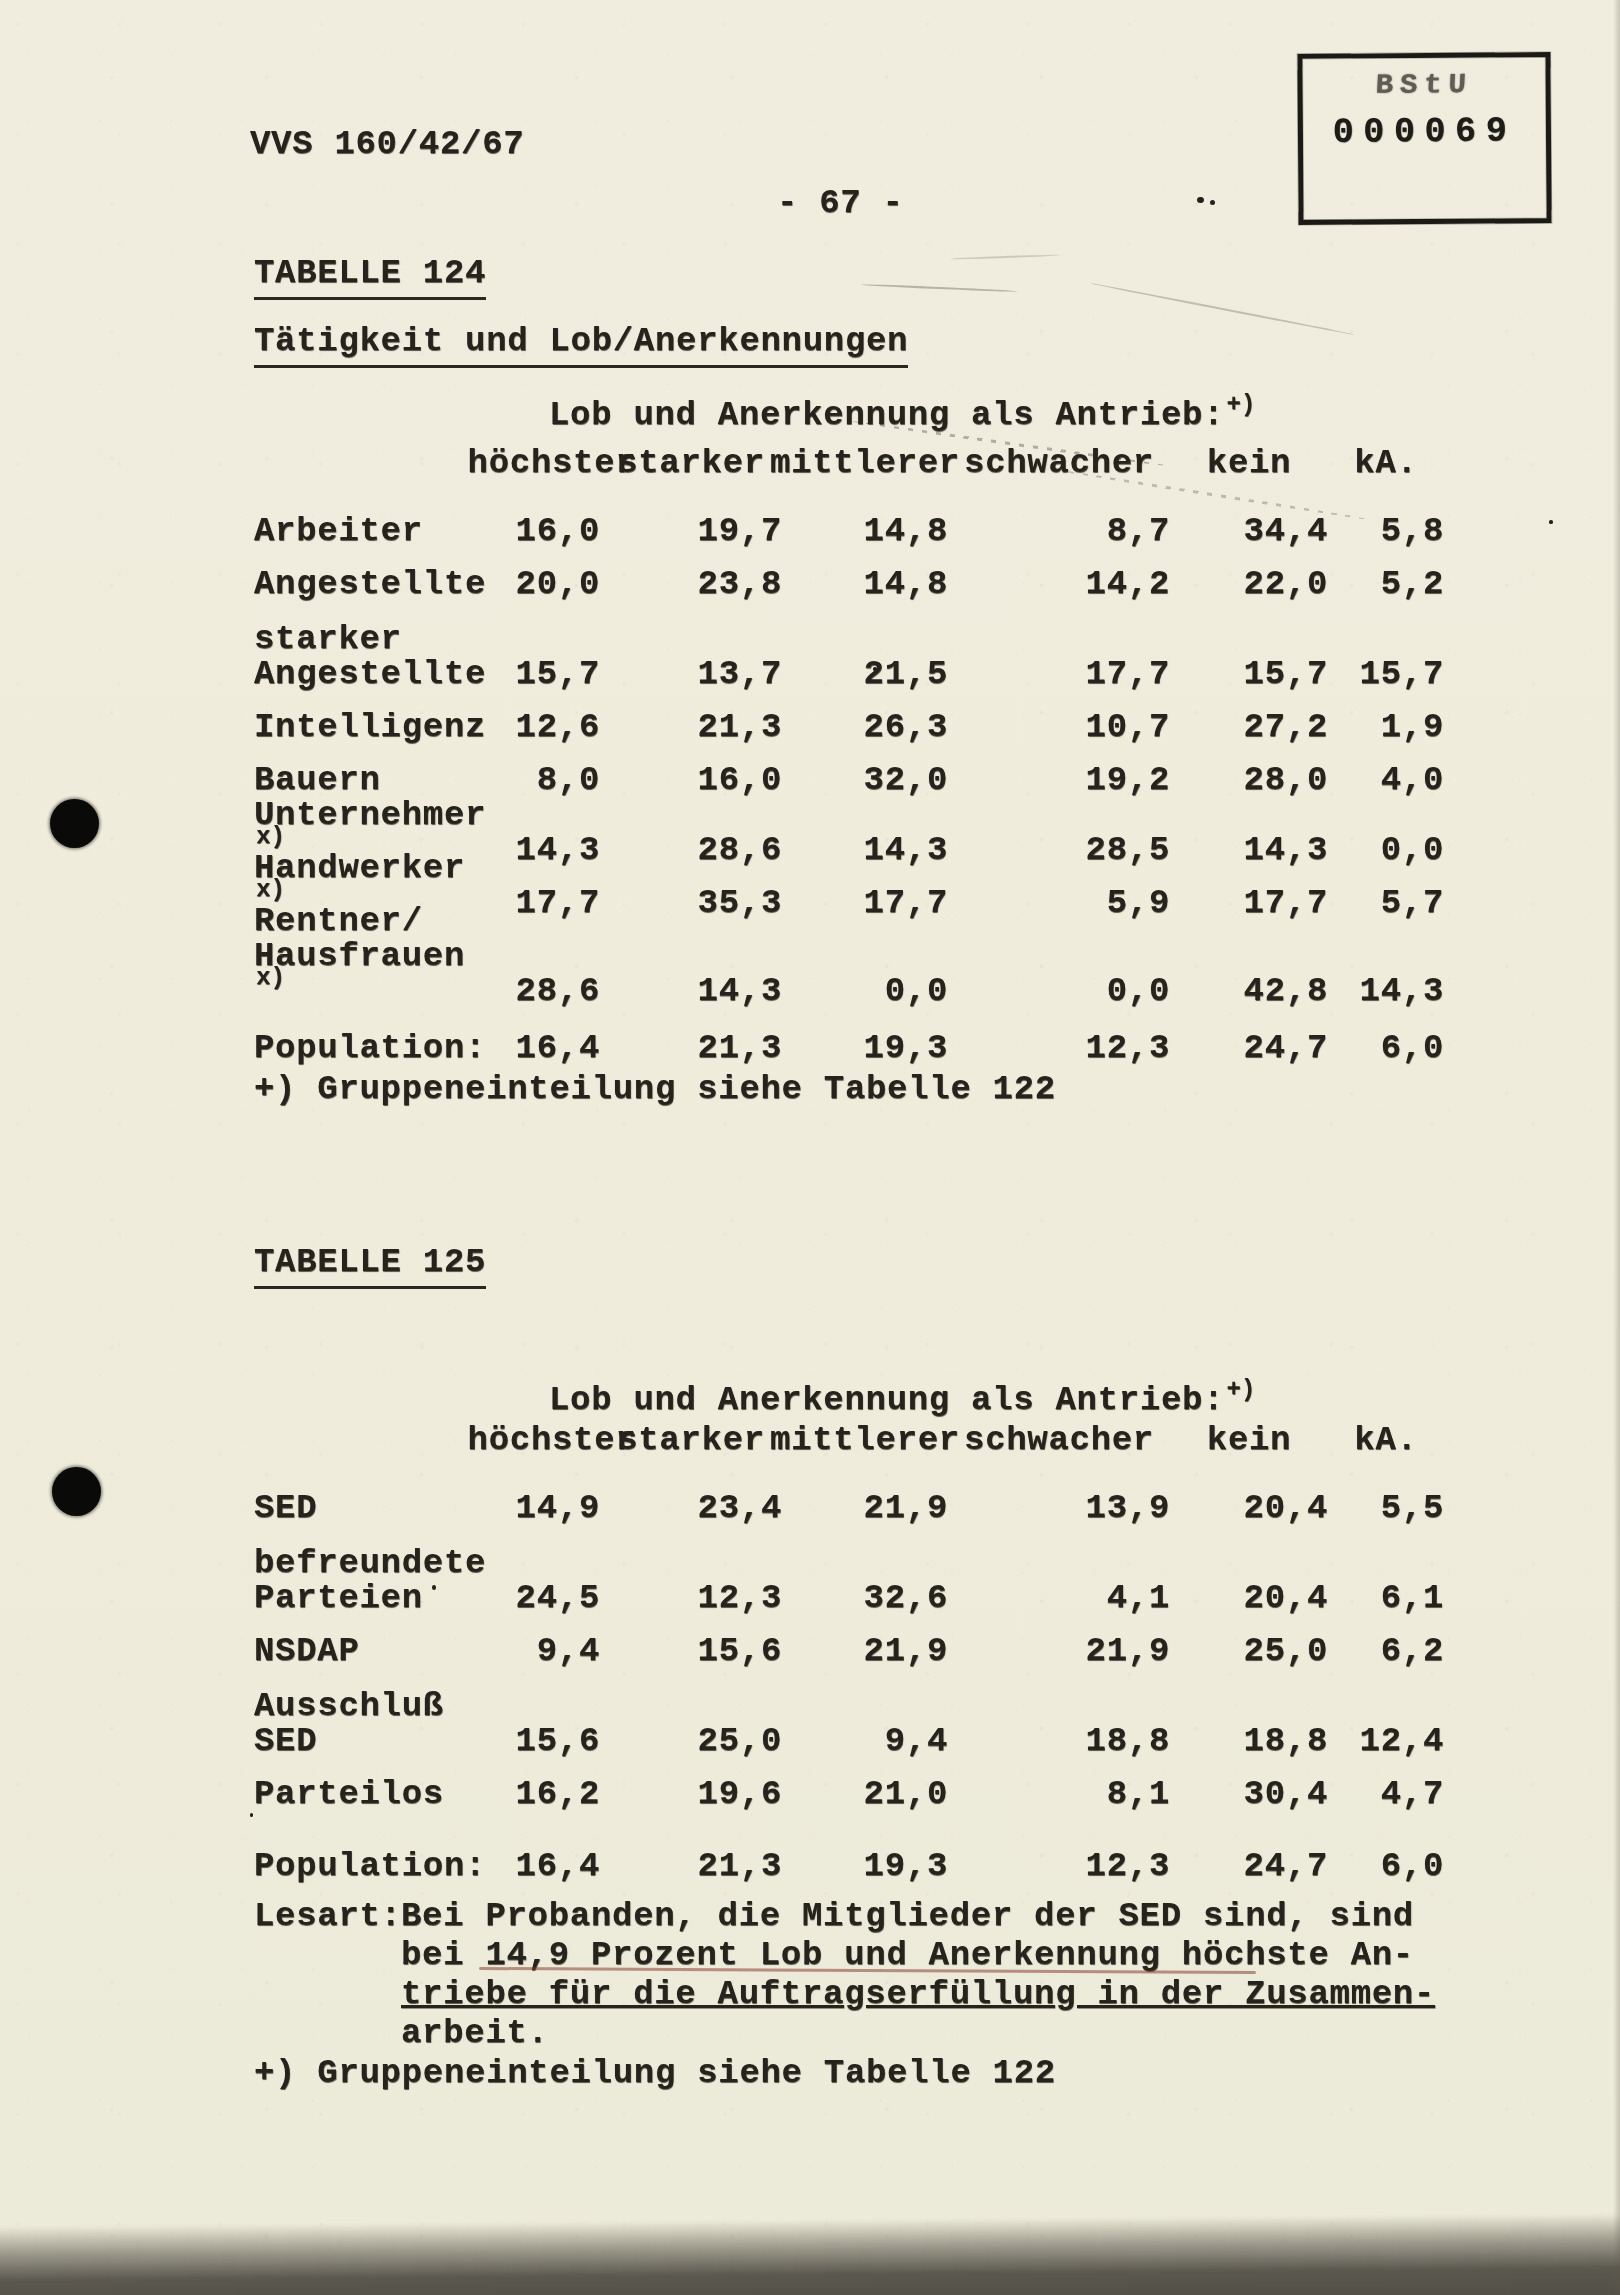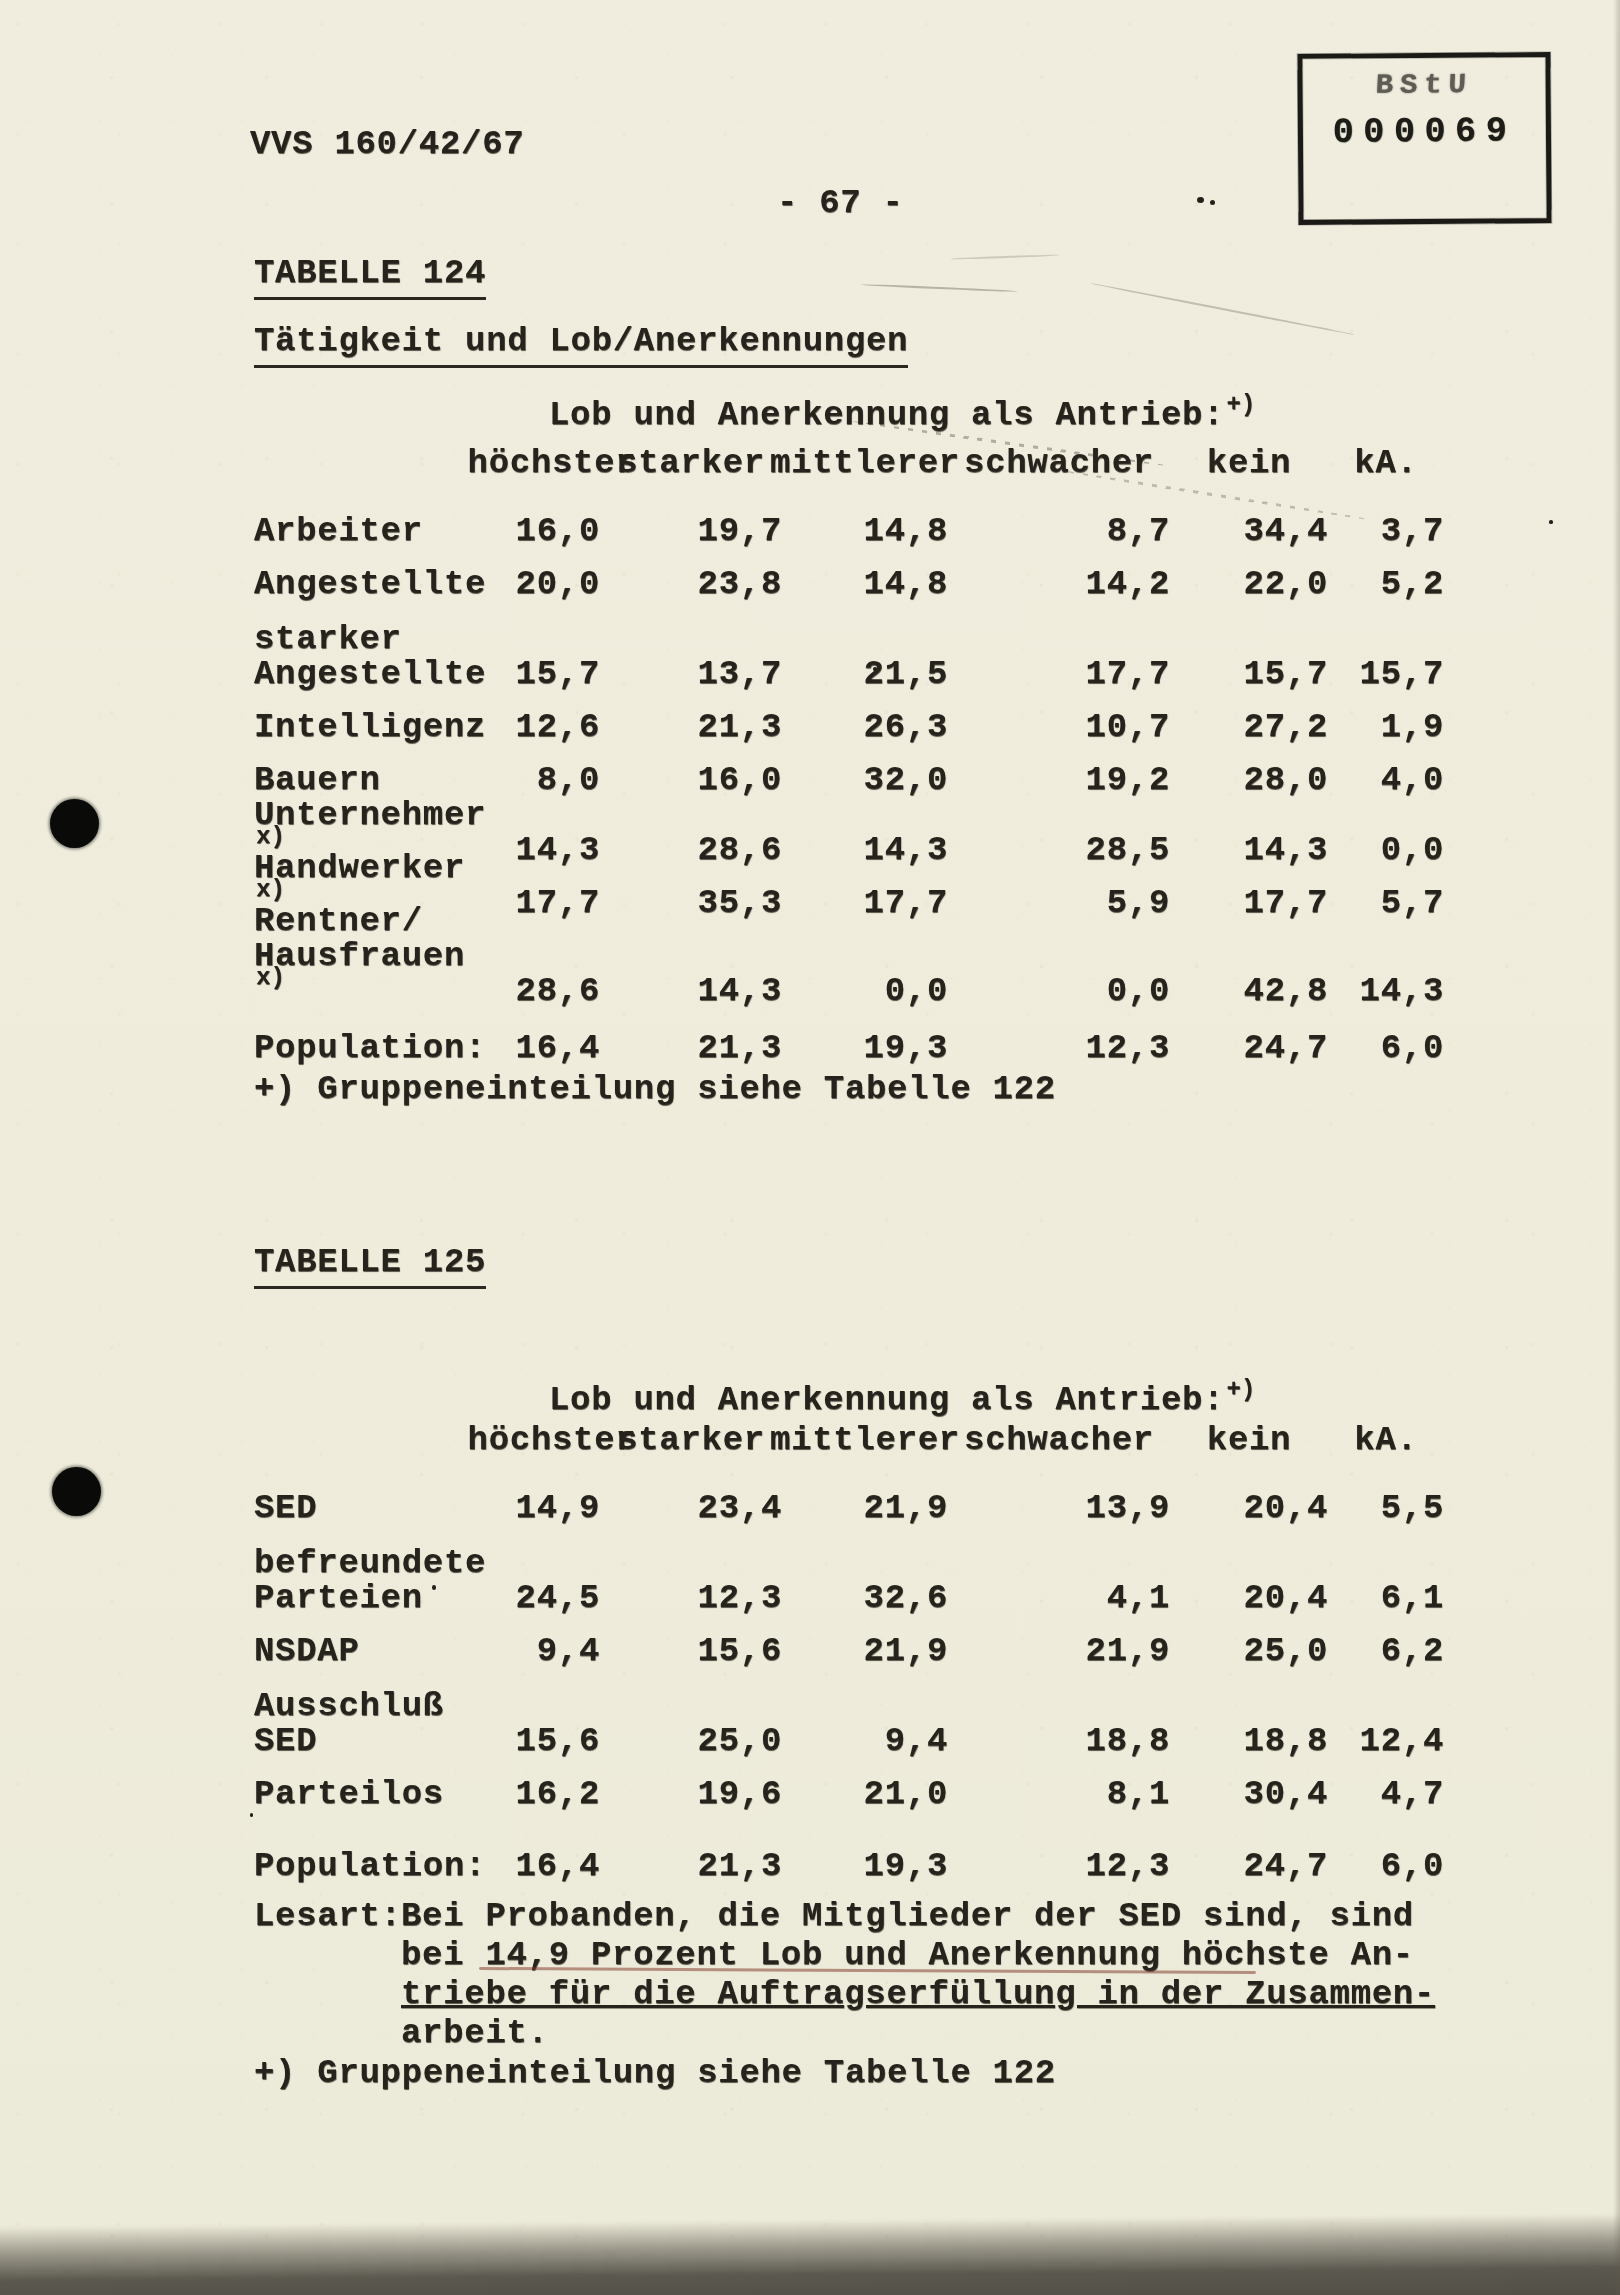--- a/index.html
+++ b/index.html
@@ -135,21 +135,21 @@
       </div>
       <div class="trow">
         <div class="cell lbl">
           <div>Arbeiter</div>
         </div>
         <div class="cell num">16,0</div>
         <div class="cell num">19,7</div>
         <div class="cell num">14,8</div>
         <div class="cell num">8,7</div>
         <div class="cell num">34,4</div>
-        <div class="cell num">3,7</div>
+        <div class="cell num">5,8</div>
       </div>
       <div class="trow">
         <div class="cell lbl">
           <div>Angestellte</div>
         </div>
         <div class="cell num">20,0</div>
         <div class="cell num">23,8</div>
         <div class="cell num">14,8</div>
         <div class="cell num">14,2</div>
         <div class="cell num">22,0</div>

